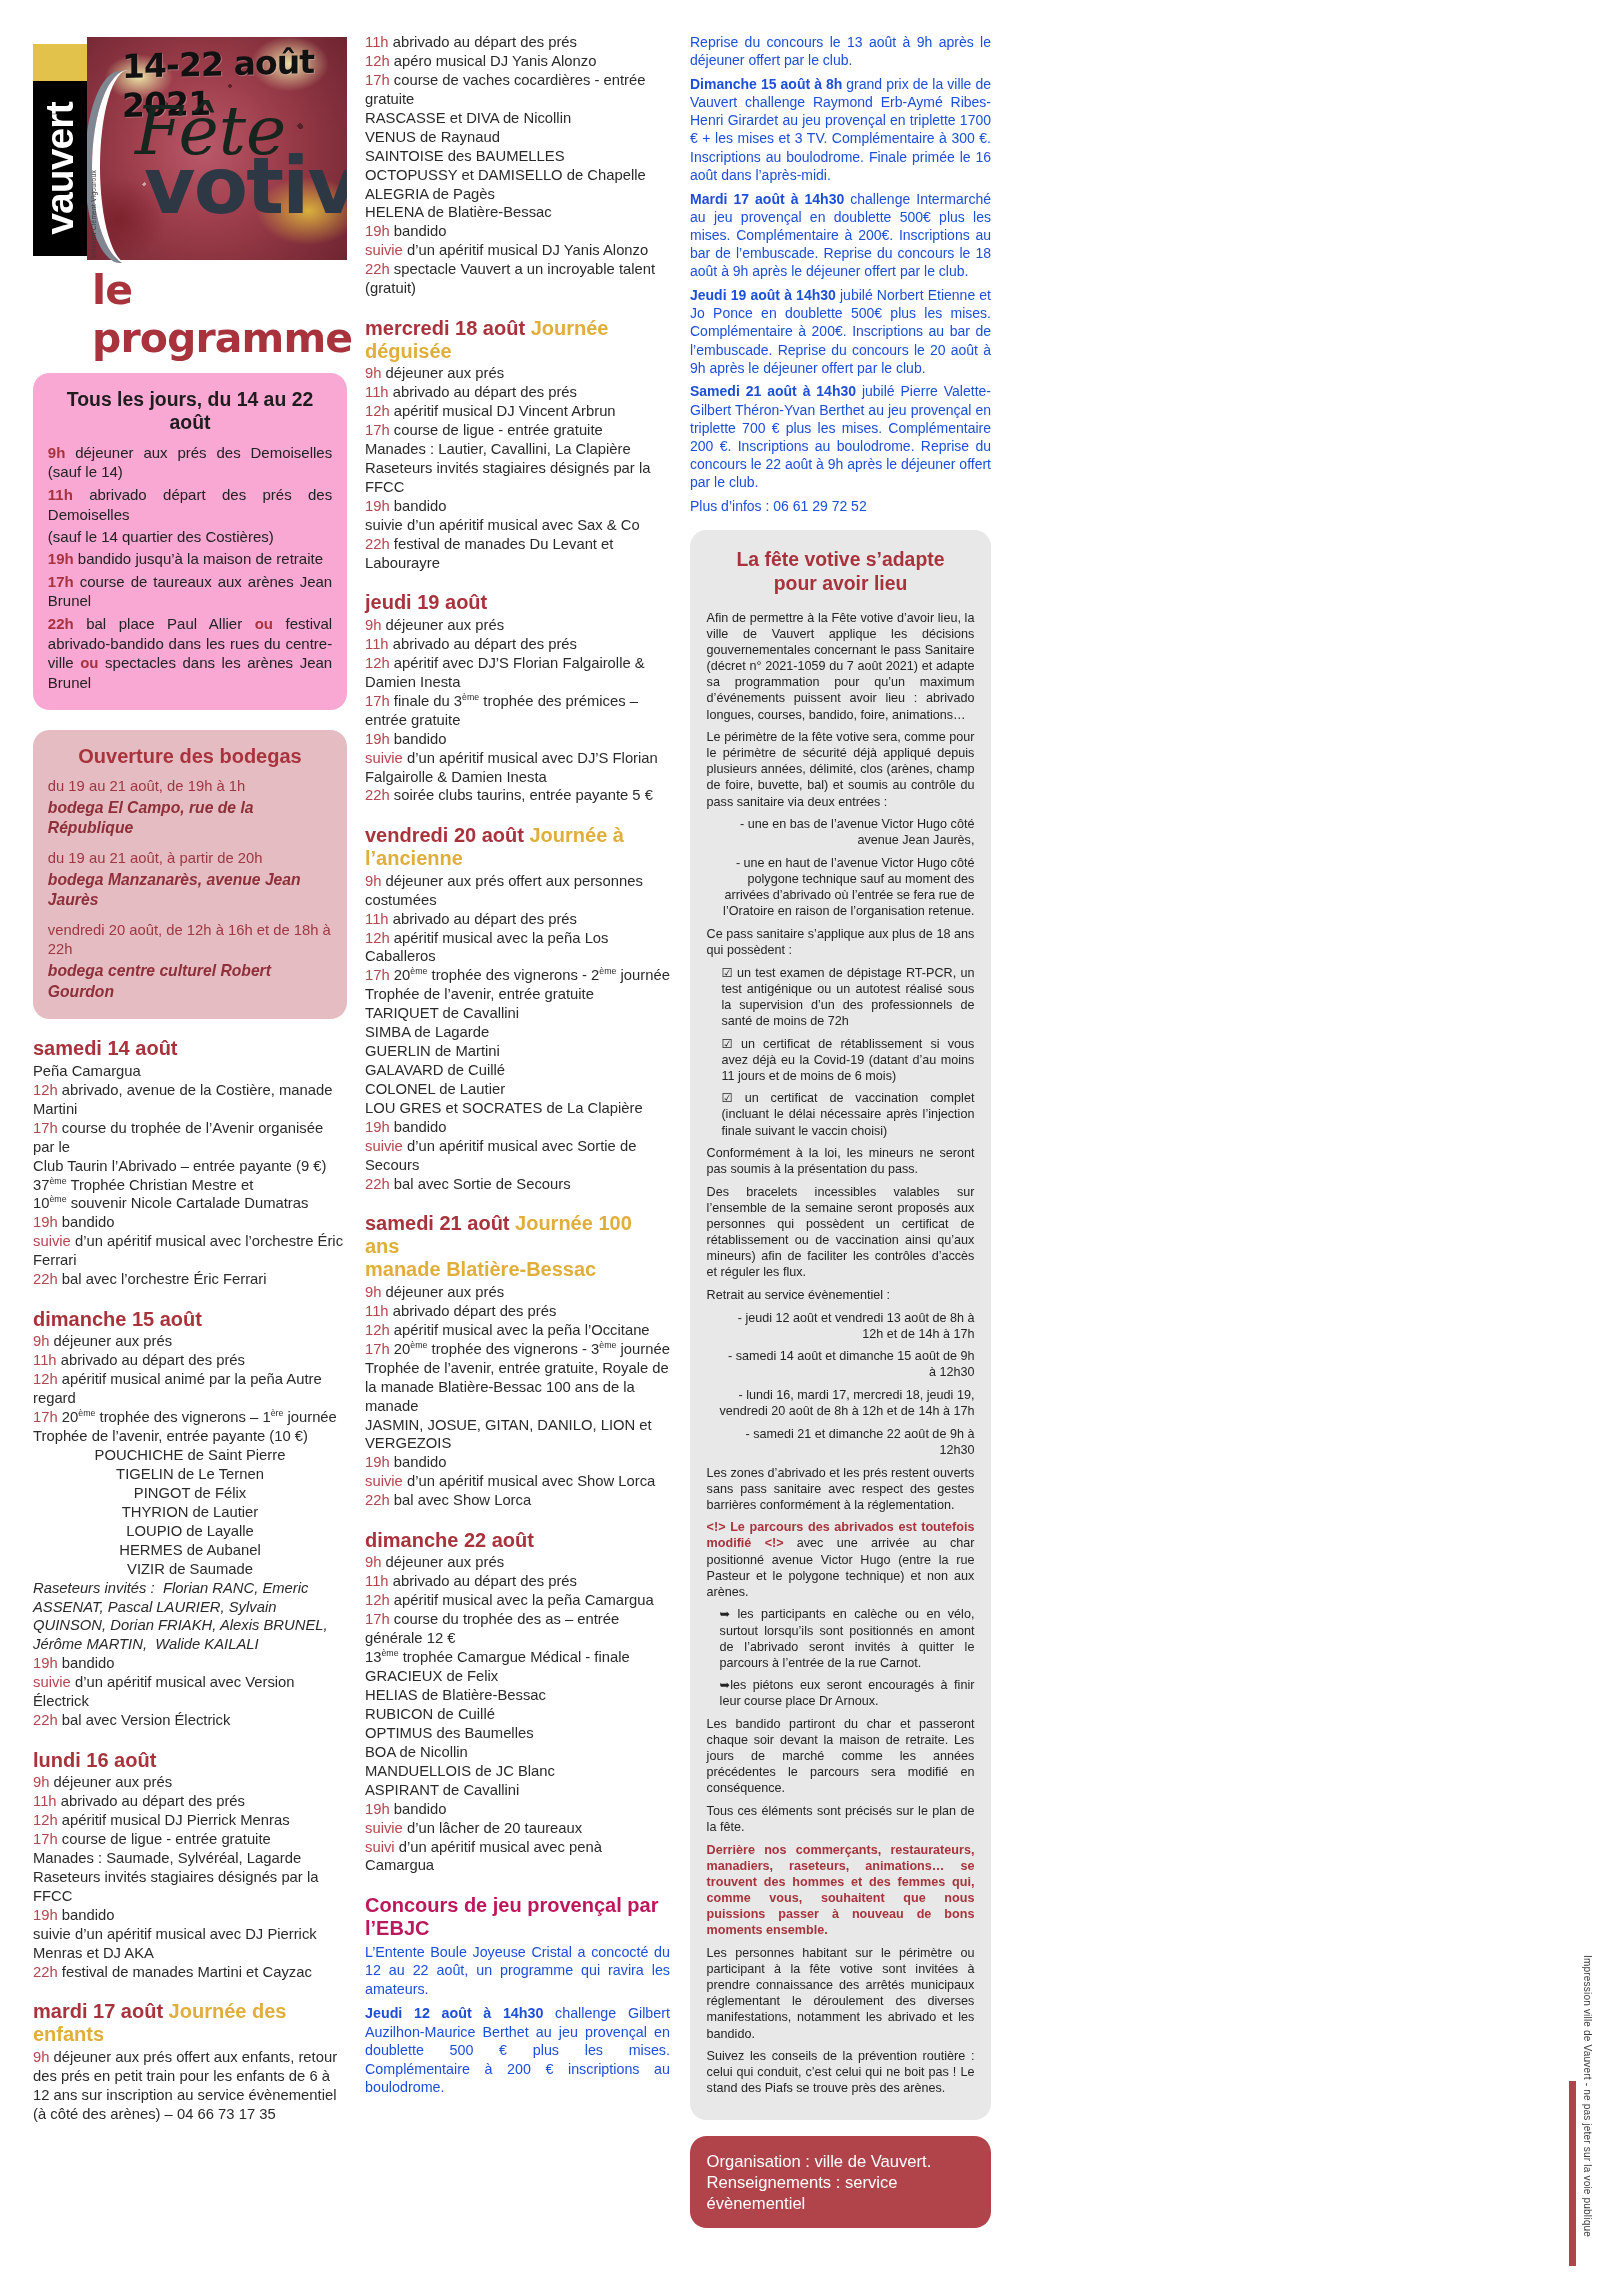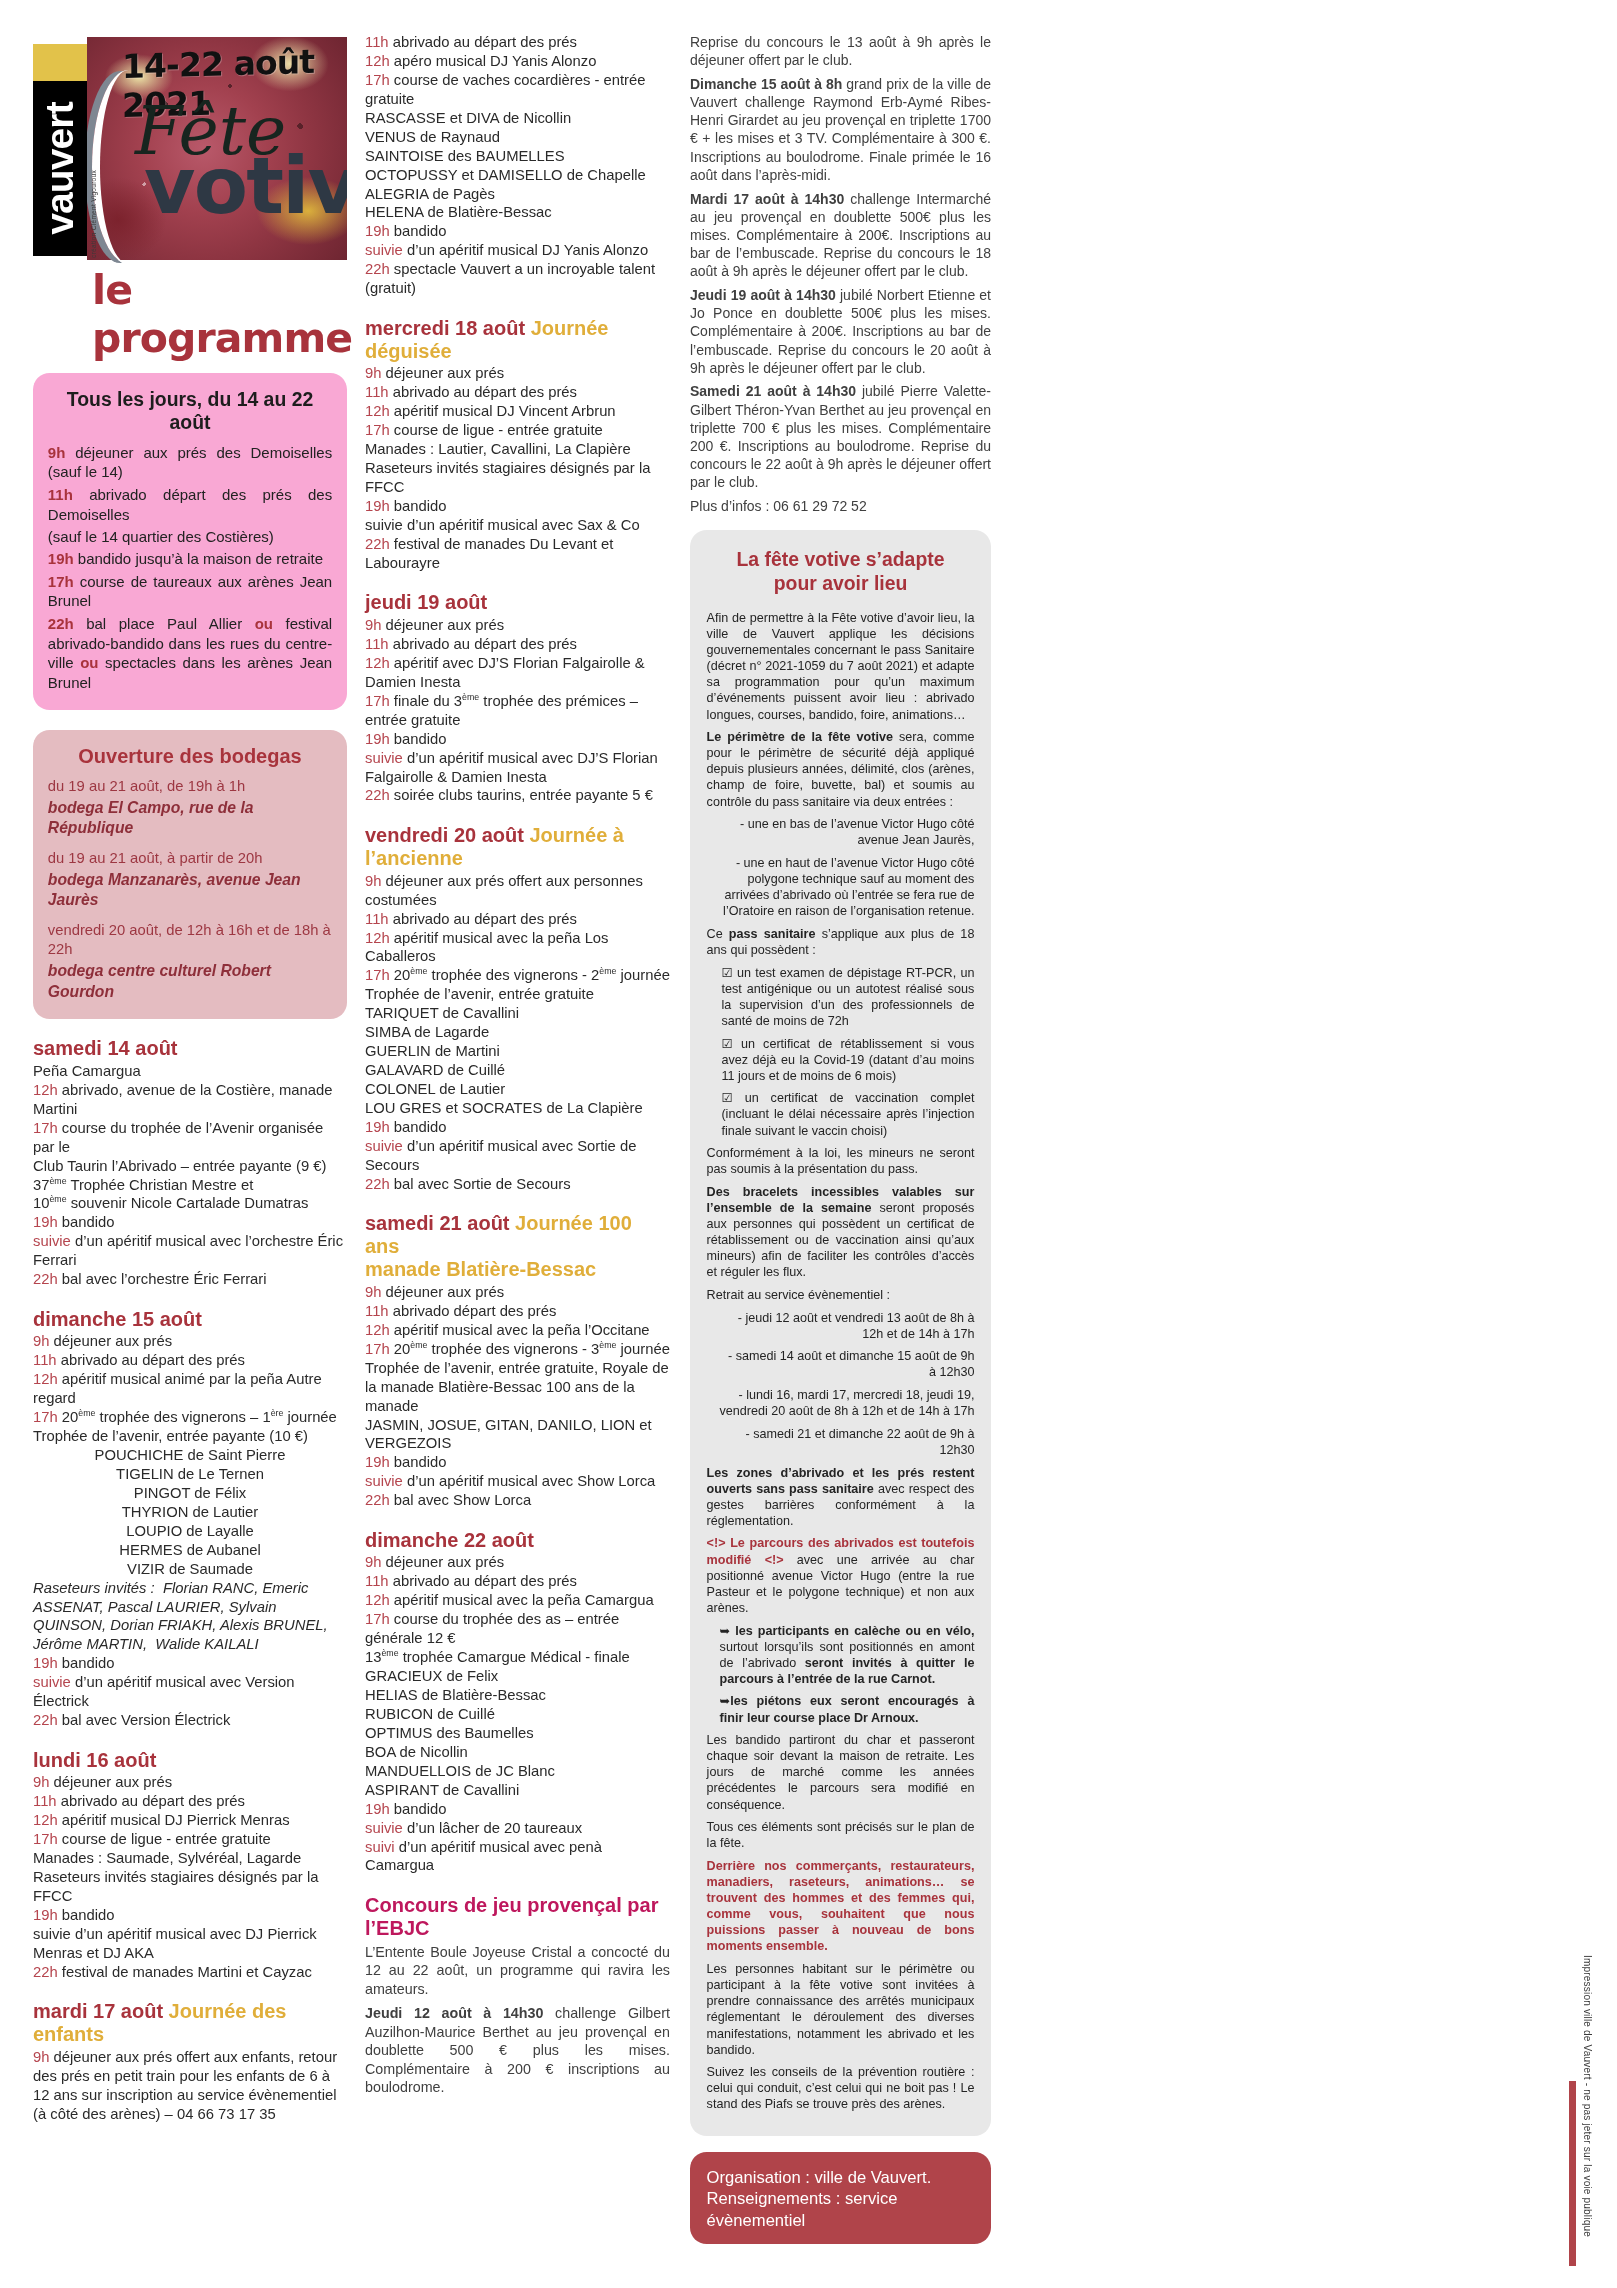--- a/index.html
+++ b/index.html
@@ -124,27 +124,27 @@
   .day h3 .theme2{color:#e0ae3a;display:block;font-size:20px;}
   .dl{font-size:14.8px;line-height:1.28;color:#2a2a2a;}
   .dl p{margin:0;}
   .dl .t{color:#b5454e;}
   .dl .r{color:#b5454e;}
   .dl .c{text-align:center;}
   .dl .i{font-style:italic;}
   sup{font-size:8.8px;vertical-align:super;text-align:center;}
 
   
-  .c4{font-size:14px;line-height:1.3;text-align:justify;color:#404040;}
+  .c4{font-size:14px;line-height:1.3;text-align:justify;color:#1d4ed8;}
   .c4 p{margin:0 0 5.5px 0;}
   .c4 b{font-weight:bold;}
 
   .grey-body{font-size:12.6px;line-height:1.28;text-align:justify;color:#242424;}
   .grey-body p{margin:0 0 6.5px 0;}
-  .grey-body b{font-weight:bold;}
+  .grey-body b{font-weight:normal;}
   .grey-body .red{color:#a8333c;font-weight:bold;}
   .grey-body .center{text-align:right;}
 
   .redbox-line{font-size:16.6px;line-height:1.28;}
 
   .sidenote{
     position:absolute;left:1582px;top:1955px;
     writing-mode:vertical-rl;
     font-size:10px;color:#3a3a3a;letter-spacing:0.2px;
   }

